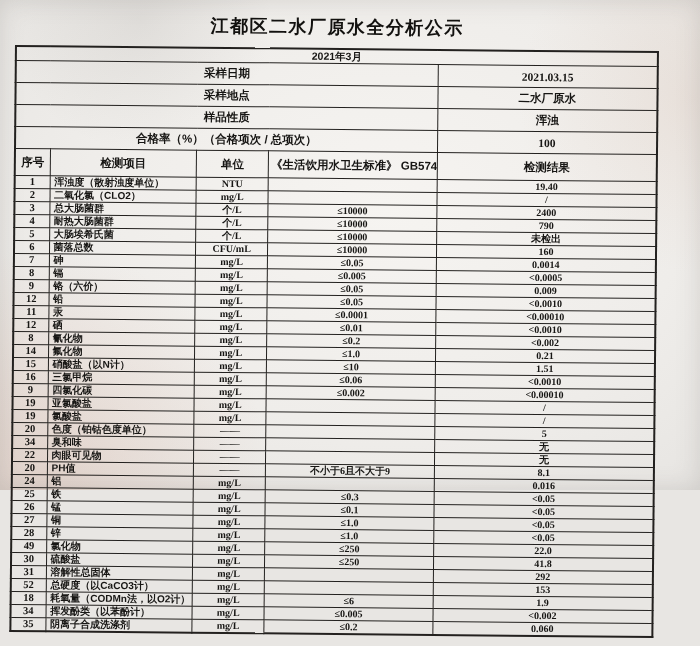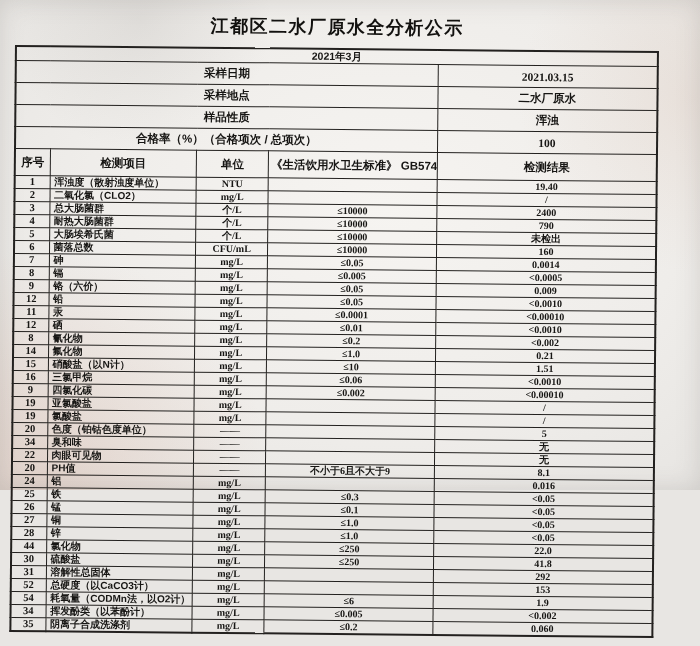--- a/index.html
+++ b/index.html
@@ -288,21 +288,21 @@
             <td class="c4 num">&lt;0.05</td>
           </tr>
           <tr class="data-row">
             <td class="c0">28</td>
             <td class="c1">锌</td>
             <td class="c2 num">mg/L</td>
             <td class="c3 num">≤1.0</td>
             <td class="c4 num">&lt;0.05</td>
           </tr>
           <tr class="data-row">
-            <td class="c0">44</td>
+            <td class="c0">49</td>
             <td class="c1">氯化物</td>
             <td class="c2 num">mg/L</td>
             <td class="c3 num">≤250</td>
             <td class="c4 num">22.0</td>
           </tr>
           <tr class="data-row">
             <td class="c0">30</td>
             <td class="c1">硫酸盐</td>
             <td class="c2 num">mg/L</td>
             <td class="c3 num">≤250</td>
@@ -316,21 +316,21 @@
             <td class="c4 num">292</td>
           </tr>
           <tr class="data-row">
             <td class="c0">52</td>
             <td class="c1">总硬度（以CaCO3计）</td>
             <td class="c2 num">mg/L</td>
             <td class="c3 num"></td>
             <td class="c4 num">153</td>
           </tr>
           <tr class="data-row">
-            <td class="c0">54</td>
+            <td class="c0">18</td>
             <td class="c1">耗氧量（CODMn法，以O2计）</td>
             <td class="c2 num">mg/L</td>
             <td class="c3 num">≤6</td>
             <td class="c4 num">1.9</td>
           </tr>
           <tr class="data-row">
             <td class="c0">34</td>
             <td class="c1">挥发酚类（以苯酚计）</td>
             <td class="c2 num">mg/L</td>
             <td class="c3 num">≤0.005</td>

